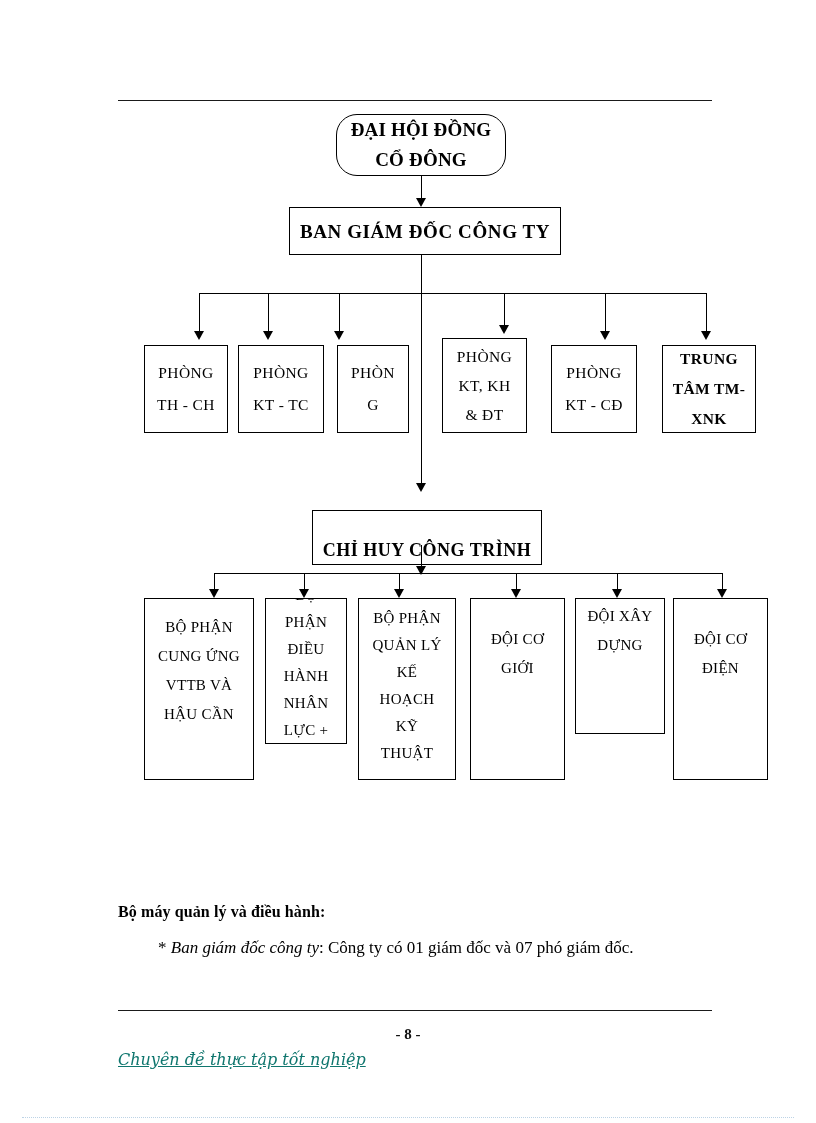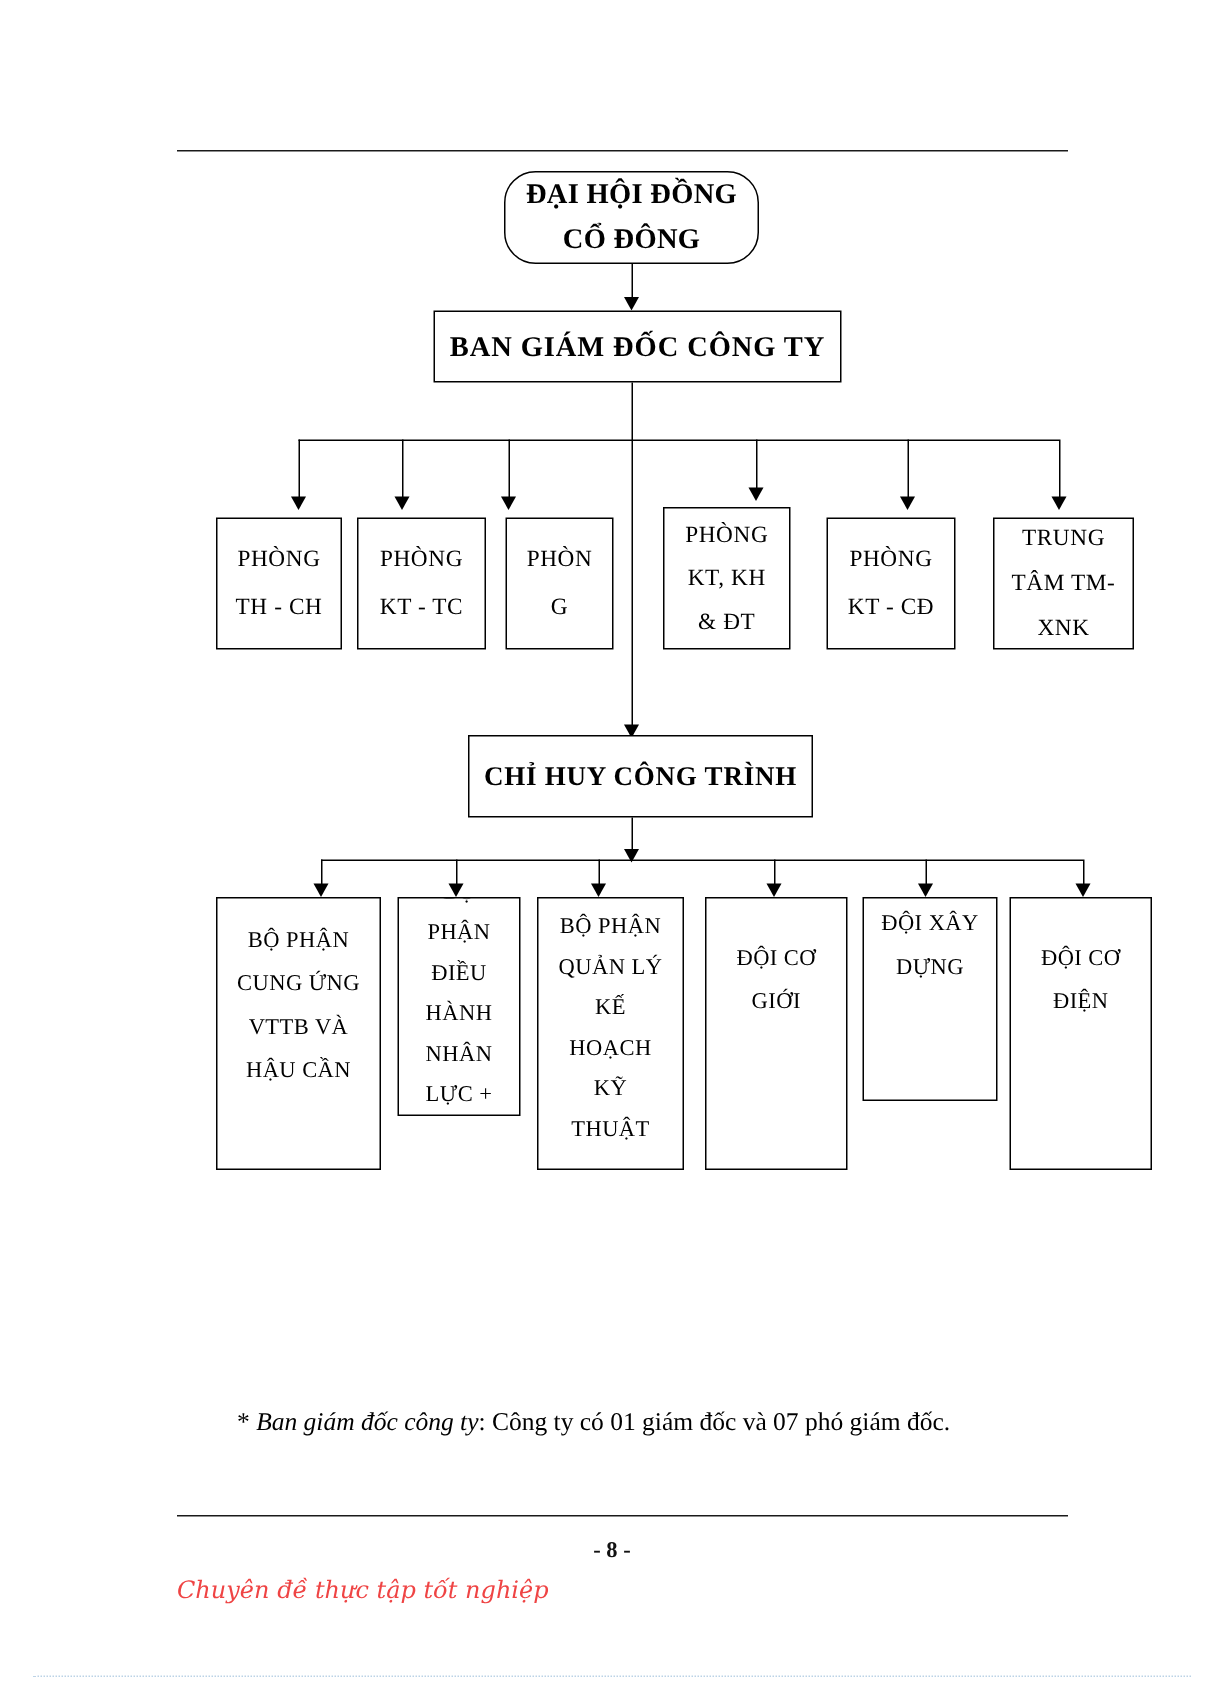--- a/index.html
+++ b/index.html
@@ -56,21 +56,22 @@
     font-weight: bold;
     color: #111;
   }
   .footer-note {
     position: absolute;
     left: 118px;
     top: 1050px;
     font-family: "DejaVu Serif", "Liberation Serif", serif;
     font-style: italic;
     font-size: 16px;
-    color: #ef4444;
+    color: #0f766e;
+    text-decoration: underline;
   }
   .scan-artifact {
     position: absolute;
     left: 22px;
     top: 1117px;
     width: 772px;
     height: 0;
     border-top: 1px dotted #bcd3e6;
   }
 
@@ -217,29 +218,29 @@
       </div>
     </div>
 
     <div class="node dept" style="left:551px; top:345px; width:86px; height:88px;">
       <div class="lines">
         <div>PHÒNG</div>
         <div>KT - CĐ</div>
       </div>
     </div>
 
-    <div class="node dept" style="left:662px; top:345px; width:94px; height:88px; line-height:30px;">
+    <div class="node dept" style="left:662px; top:345px; width:94px; height:88px; line-height:30px;font-weight:bold;">
       <div class="lines">
         <div>TRUNG</div>
         <div>TÂM TM-</div>
         <div>XNK</div>
       </div>
     </div>
 
-    <div class="node node-l3" style="left:312px; top:490px; width:230px; height:55px;">
+    <div class="node node-l3" style="left:312px; top:510px; width:230px; height:55px;align-items:flex-end;">
       <div class="lines">
         <div>CHỈ HUY CÔNG TRÌNH</div>
       </div>
     </div>
 
     <div class="vline" style="left:421px; top:545px; height:27px;"></div>
     <div class="arrow" style="left:416px; top:566px;"></div>
 
     <div class="hline" style="left:214px; top:573px; width:508px;"></div>
 
@@ -309,20 +310,21 @@
 
     <div class="node unit" style="left:673px; top:598px; width:95px; height:182px;">
       <div class="lines" style="margin-bottom:70px;">
         <div>ĐỘI CƠ</div>
         <div>ĐIỆN</div>
       </div>
     </div>
 
   </div>
 
+  <div class="body-heading">Bộ máy quản lý và điều hành:</div>
   <div class="body-para"><span class="star">*</span>&nbsp;<span class="em">Ban giám đốc công ty</span><span>: Công ty có 01 giám  đốc và 07 phó giám đốc.</span></div>
 
   <div class="rule rule-bottom"></div>
   <div class="page-number">- 8 -</div>
   <div class="footer-note">Chuyên đề thực tập tốt nghiệp</div>
   <div class="scan-artifact"></div>
 
 </div>
 
 </body></html>

